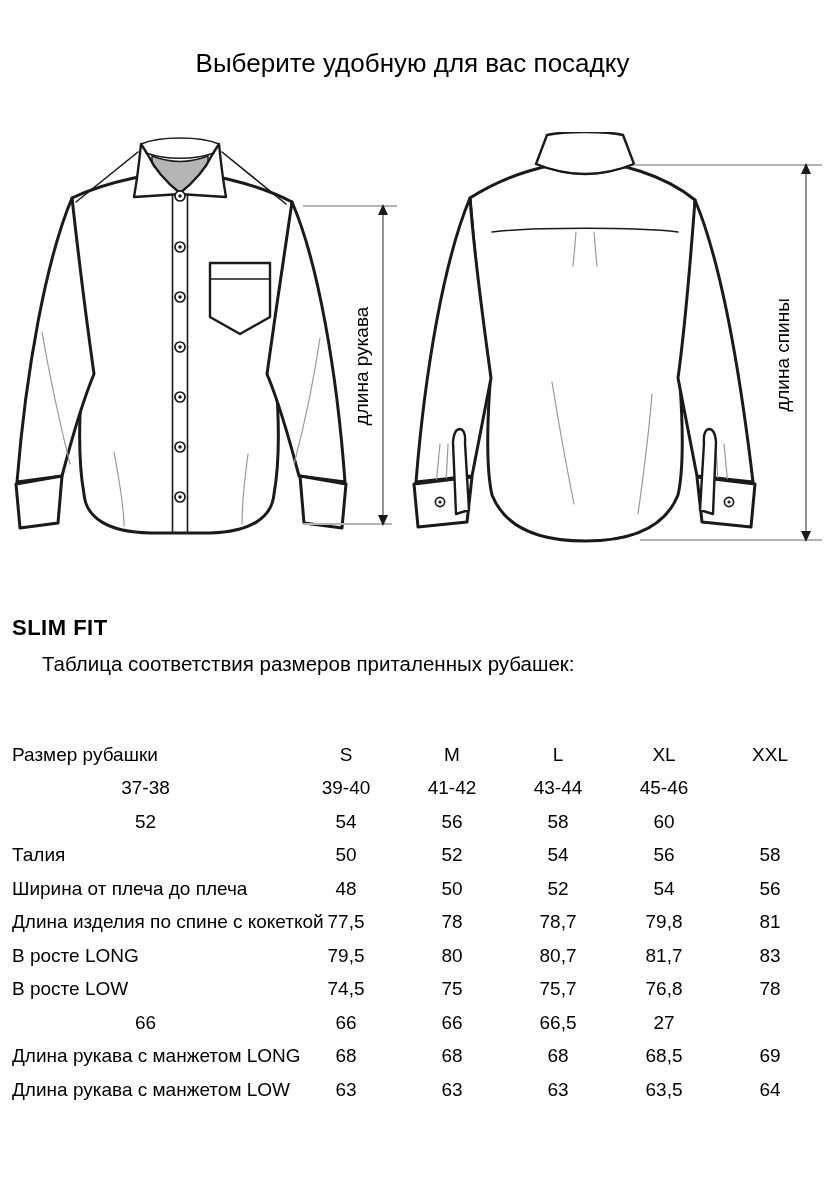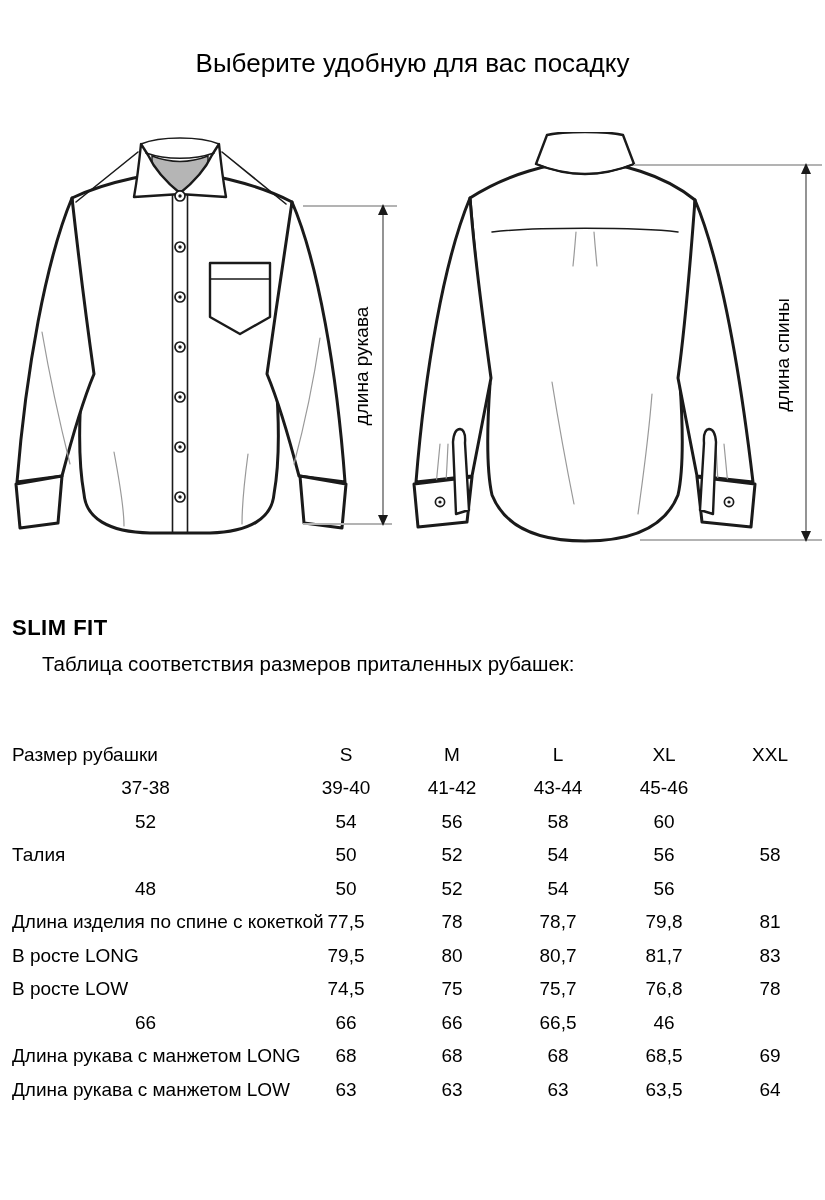--- a/index.html
+++ b/index.html
@@ -252,20 +252,21 @@
       </div>
       <div class="trow">
         <span class="tlabel">Талия</span>
         <span class="tcell">50</span>
         <span class="tcell">52</span>
         <span class="tcell">54</span>
         <span class="tcell">56</span>
         <span class="tcell">58</span>
       </div>
       <div class="trow">
+        <span class="tlabel">Ширина от плеча до плеча</span>
         <span class="tcell">48</span>
         <span class="tcell">50</span>
         <span class="tcell">52</span>
         <span class="tcell">54</span>
         <span class="tcell">56</span>
       </div>
       <div class="trow">
         <span class="tlabel">Длина изделия по спине с кокеткой</span>
         <span class="tcell">77,5</span>
         <span class="tcell">78</span>
@@ -287,21 +288,21 @@
         <span class="tcell">75</span>
         <span class="tcell">75,7</span>
         <span class="tcell">76,8</span>
         <span class="tcell">78</span>
       </div>
       <div class="trow">
         <span class="tcell">66</span>
         <span class="tcell">66</span>
         <span class="tcell">66</span>
         <span class="tcell">66,5</span>
-        <span class="tcell">46</span>
+        <span class="tcell">27</span>
       </div>
       <div class="trow">
         <span class="tlabel">Длина рукава с манжетом LONG</span>
         <span class="tcell">68</span>
         <span class="tcell">68</span>
         <span class="tcell">68</span>
         <span class="tcell">68,5</span>
         <span class="tcell">69</span>
       </div>
       <div class="trow">

